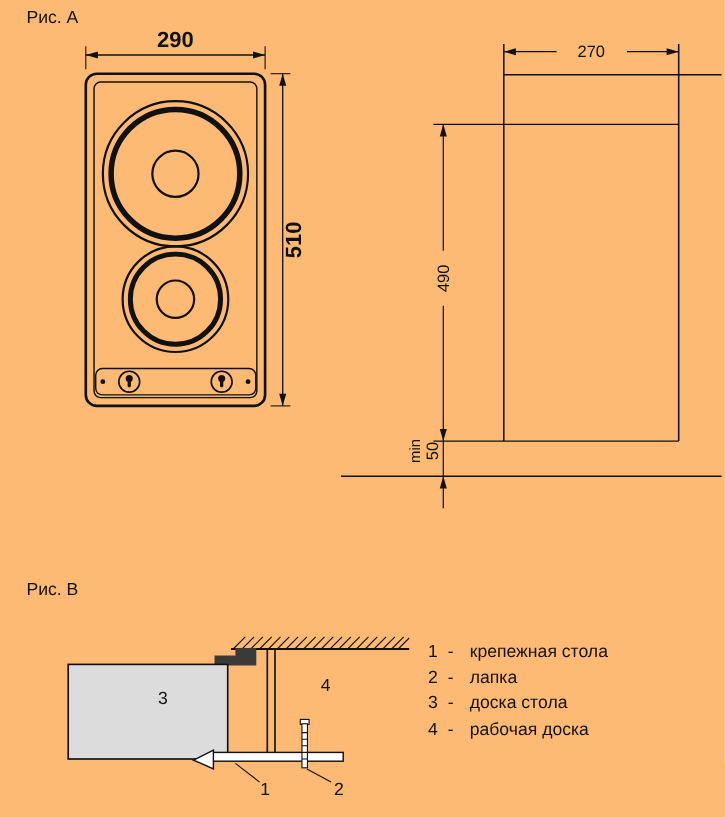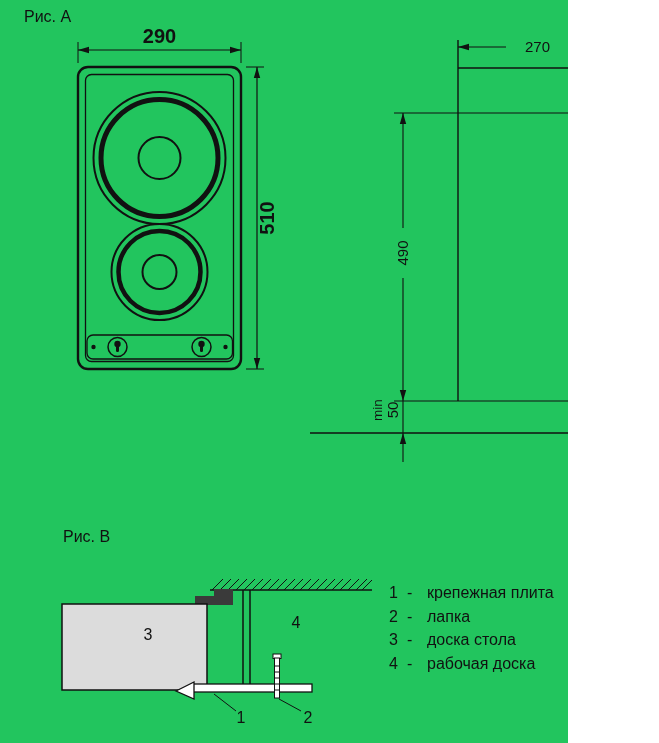--- a/index.html
+++ b/index.html
@@ -1,19 +1,19 @@
 <!DOCTYPE html>
 <html><head>
 <meta charset="utf-8">
 <style>
   html,body{margin:0;padding:0;background:#fff;}
   .page{
     position:relative;
-    width:568px;height:743px;
-    background:#22c55e;
+    width:659px;height:743px;
+    background:#fdba74;
     font-family:"Liberation Sans", sans-serif;
     color:#111;
     overflow:hidden;
   }
   .fig-label{
     position:absolute;
     font-size:16px;
     color:#111;
   }
   svg{position:absolute;left:0;}
@@ -125,21 +125,21 @@
 
       <g>
         <line x1="403" y1="401" x2="403" y2="462" stroke="#111" stroke-width="1.1"></line>
         <polygon points="403,433 399.8,444 406.2,444" fill="#111"></polygon>
         <text class="dim-sm" transform="translate(382,410) rotate(-90)" text-anchor="middle">min</text>
         <text class="dim" transform="translate(398,410) rotate(-90)" text-anchor="middle">50</text>
       </g>
     </g>
   </svg>
 
-  <div class="fig-label" style="left:24px;top:528px;margin-left:39px;">Рис. B</div>
+  <div class="fig-label" style="left:24px;top:528px;">Рис. B</div>
 
   <svg style="top:550px;" width="659" height="193" viewBox="0 550 659 193">
 
     <g stroke="#111">
       <line x1="210" y1="590" x2="372" y2="590" stroke-width="1.6"></line>
       <g stroke-width="1">
         <line x1="212" y1="590" x2="223" y2="579"></line>
           <line x1="220" y1="590" x2="231" y2="579"></line>
         <line x1="228" y1="590" x2="239" y2="579"></line>
           <line x1="236" y1="590" x2="247" y2="579"></line>
@@ -195,21 +195,21 @@
       <line x1="279" y1="699" x2="301" y2="711"></line>
       <text class="part-num" x="241" y="723" text-anchor="middle" stroke="none">1</text>
       <text class="part-num" x="308" y="723" text-anchor="middle" stroke="none">2</text>
     </g>
   </svg>
 
   <div class="legend">
     <div class="legend-row">
       <span class="l-num">1</span>
       <span class="l-dash">-</span>
-      <span class="l-name">крепежная плита</span>
+      <span class="l-name">крепежная стола</span>
     </div>
     <div class="legend-row">
       <span class="l-num">2</span>
       <span class="l-dash">-</span>
       <span class="l-name">лапка</span>
     </div>
     <div class="legend-row">
       <span class="l-num">3</span>
       <span class="l-dash">-</span>
       <span class="l-name">доска стола</span>

